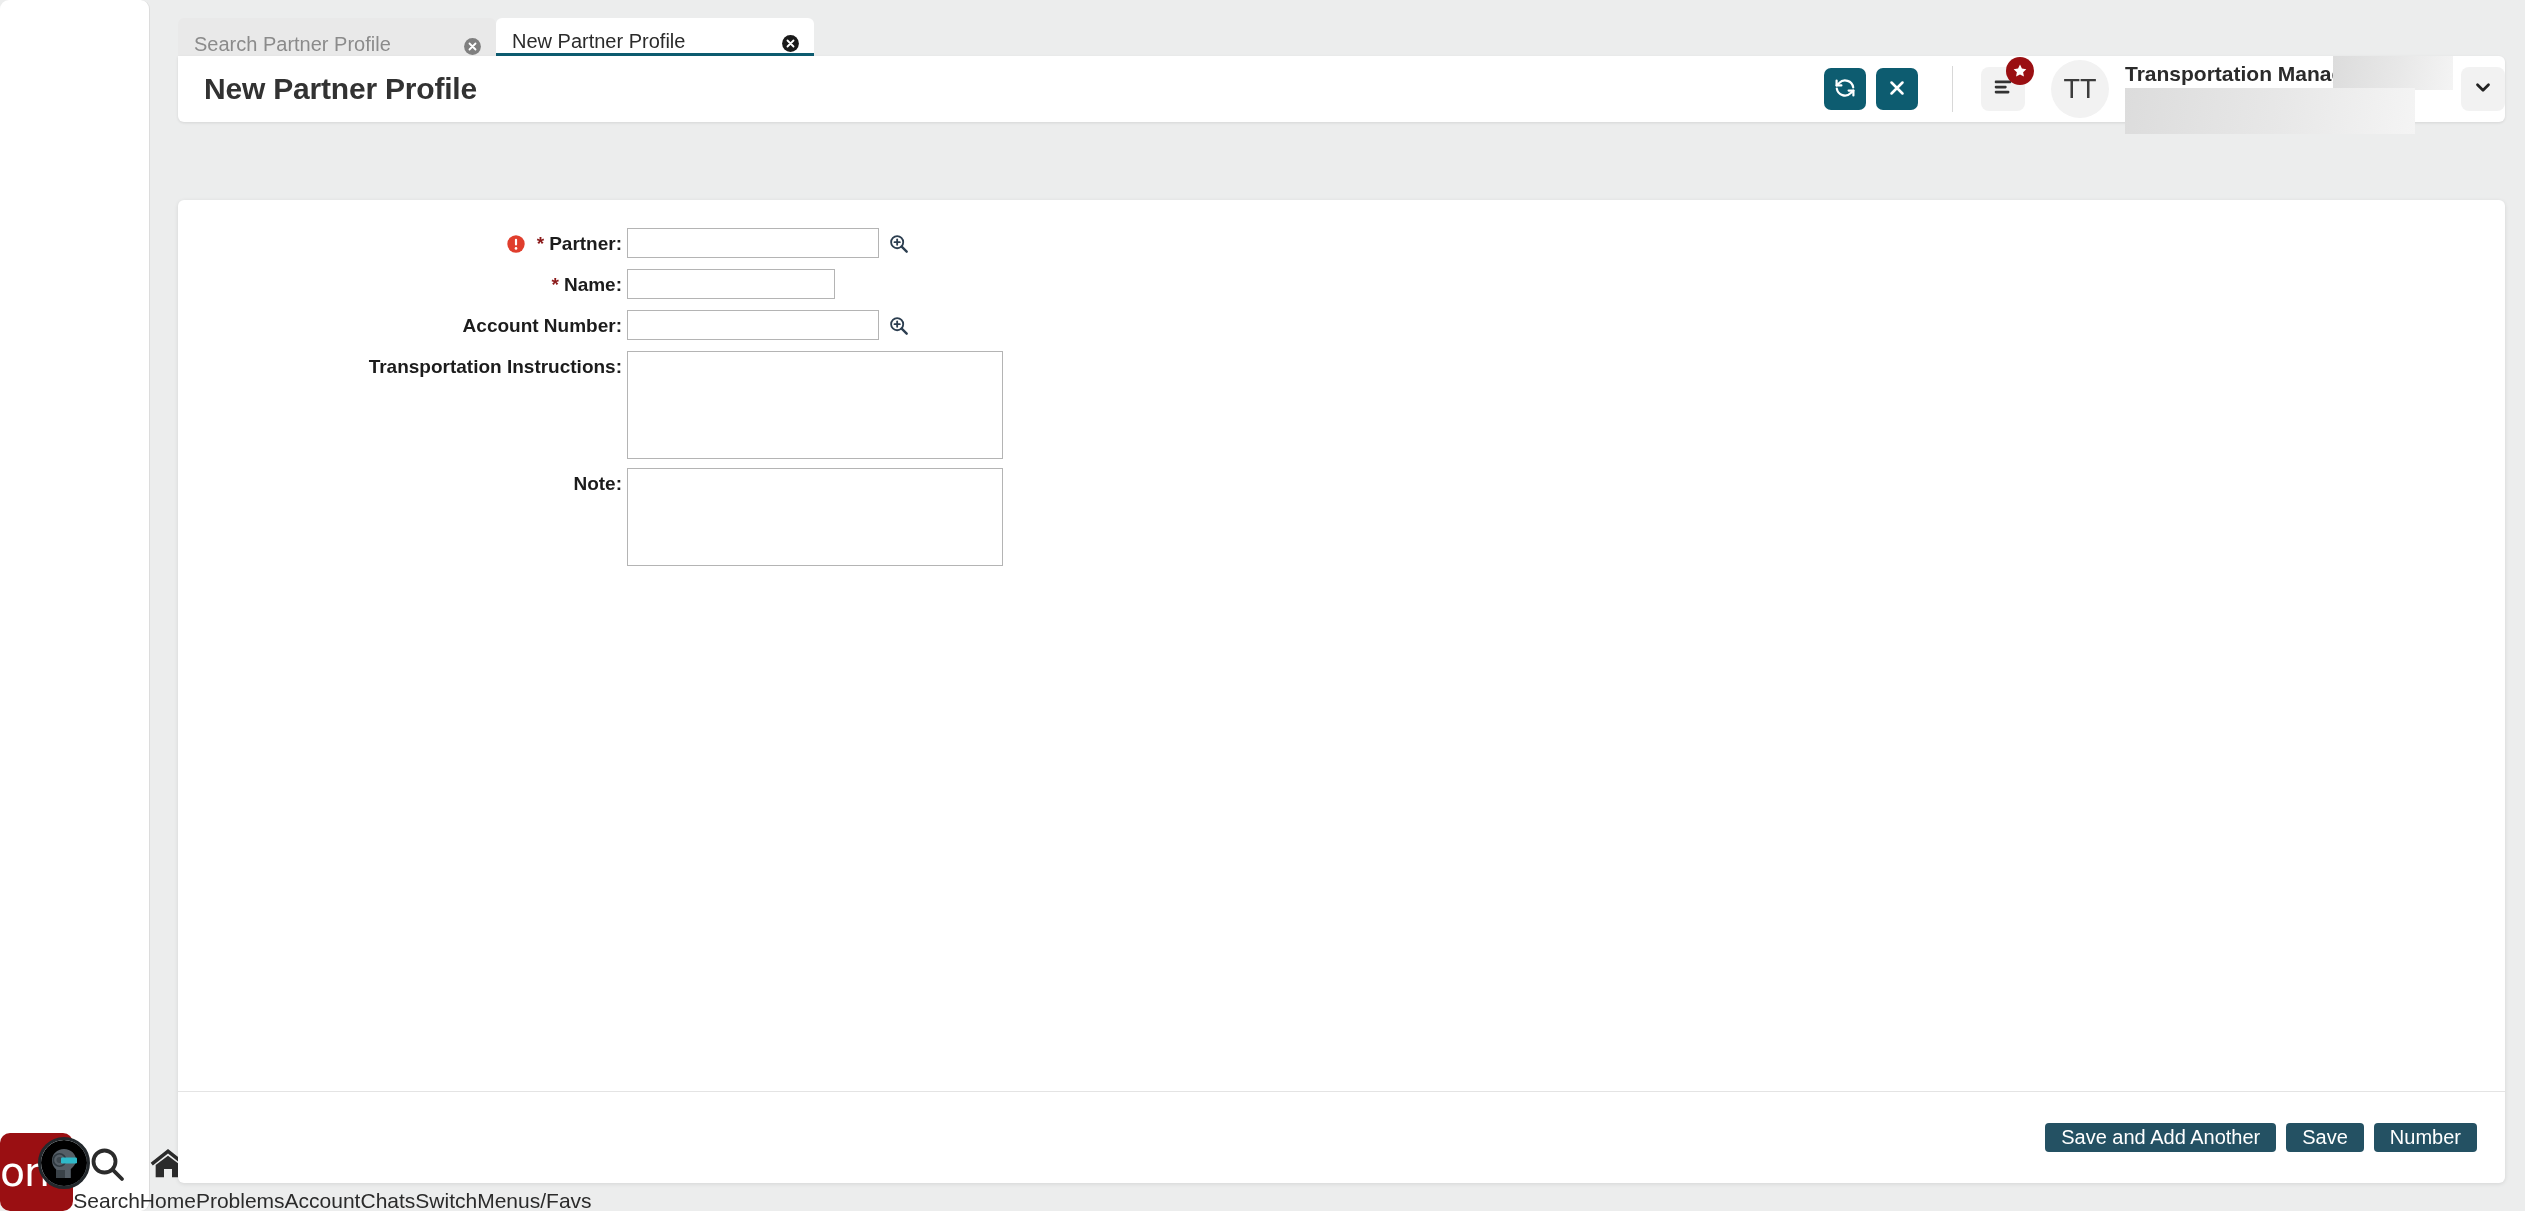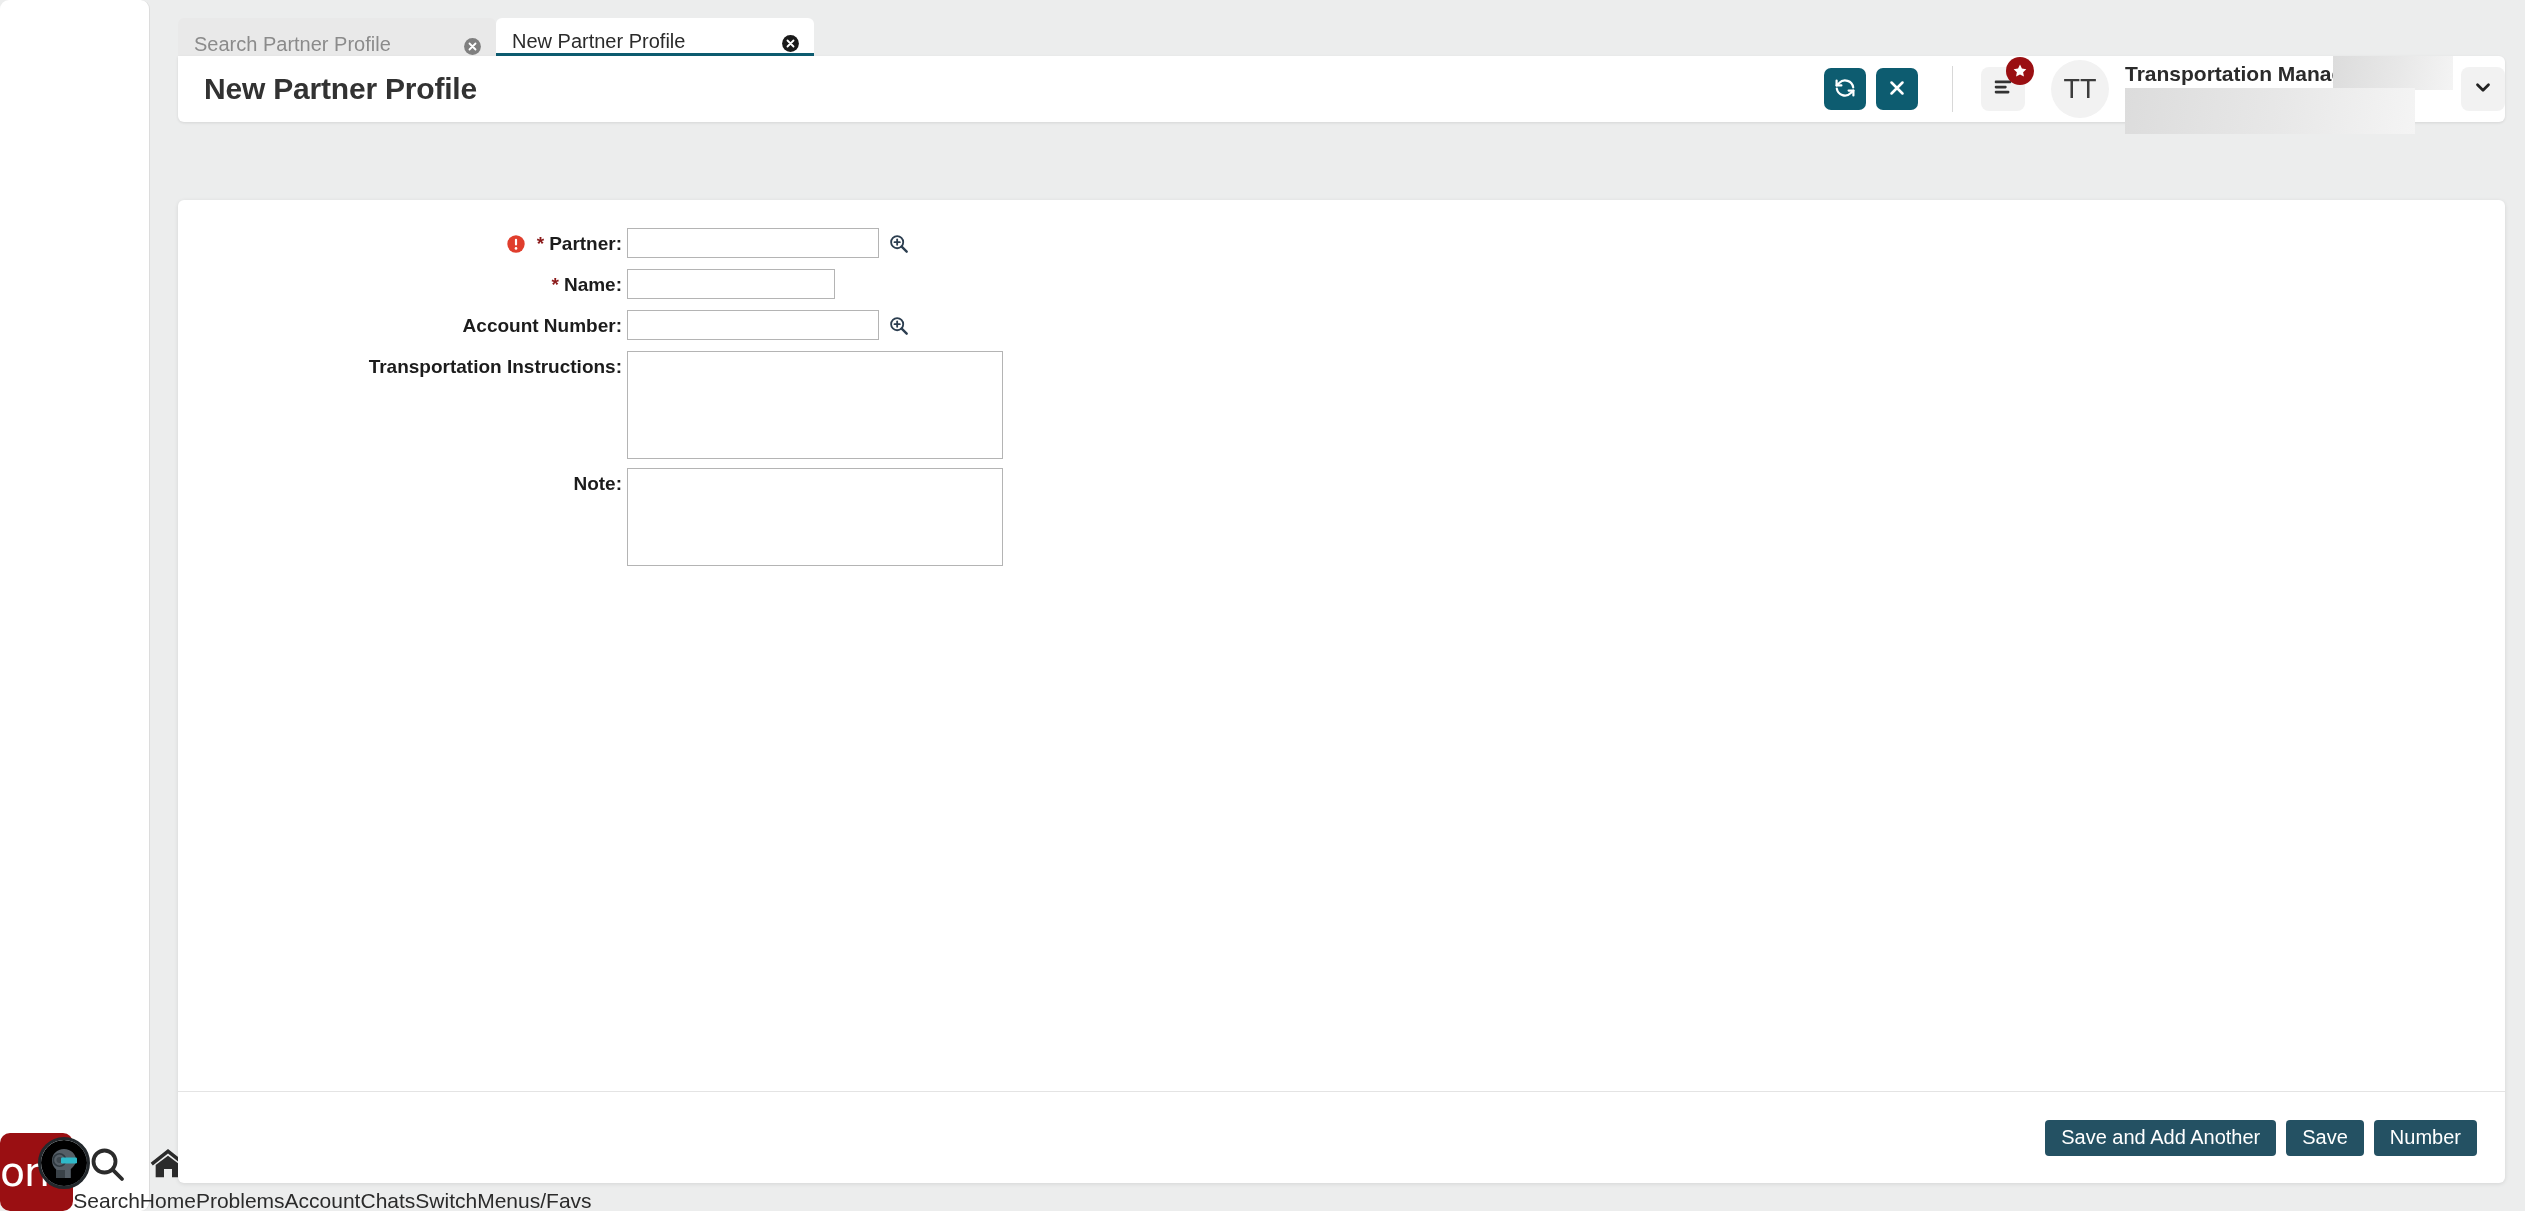--- a/index.html
+++ b/index.html
@@ -151,21 +151,21 @@
   .mag { margin-left: 9px; display: flex; align-items: center; height: 32px; cursor: pointer; }
 
   
   #panel-footer {
     height: 92px; border-top: 1px solid #e4e4e4;
     display: flex; align-items: center; justify-content: flex-end;
     padding-right: 28px;
   }
   .btn {
     background: #245163; color: #ffffff; border: none; border-radius: 4px;
-    font-size: 20px; height: 36px; padding: 0 16px; margin-left: 10px;
+    font-size: 20px; height: 29px; padding: 0 16px; margin-left: 10px;
     cursor: pointer; font-family: "Liberation Sans", sans-serif;
   }
 </style>
 </head>
 <body>
 
 <div id="app">
 
   <div id="sidebar">
 

